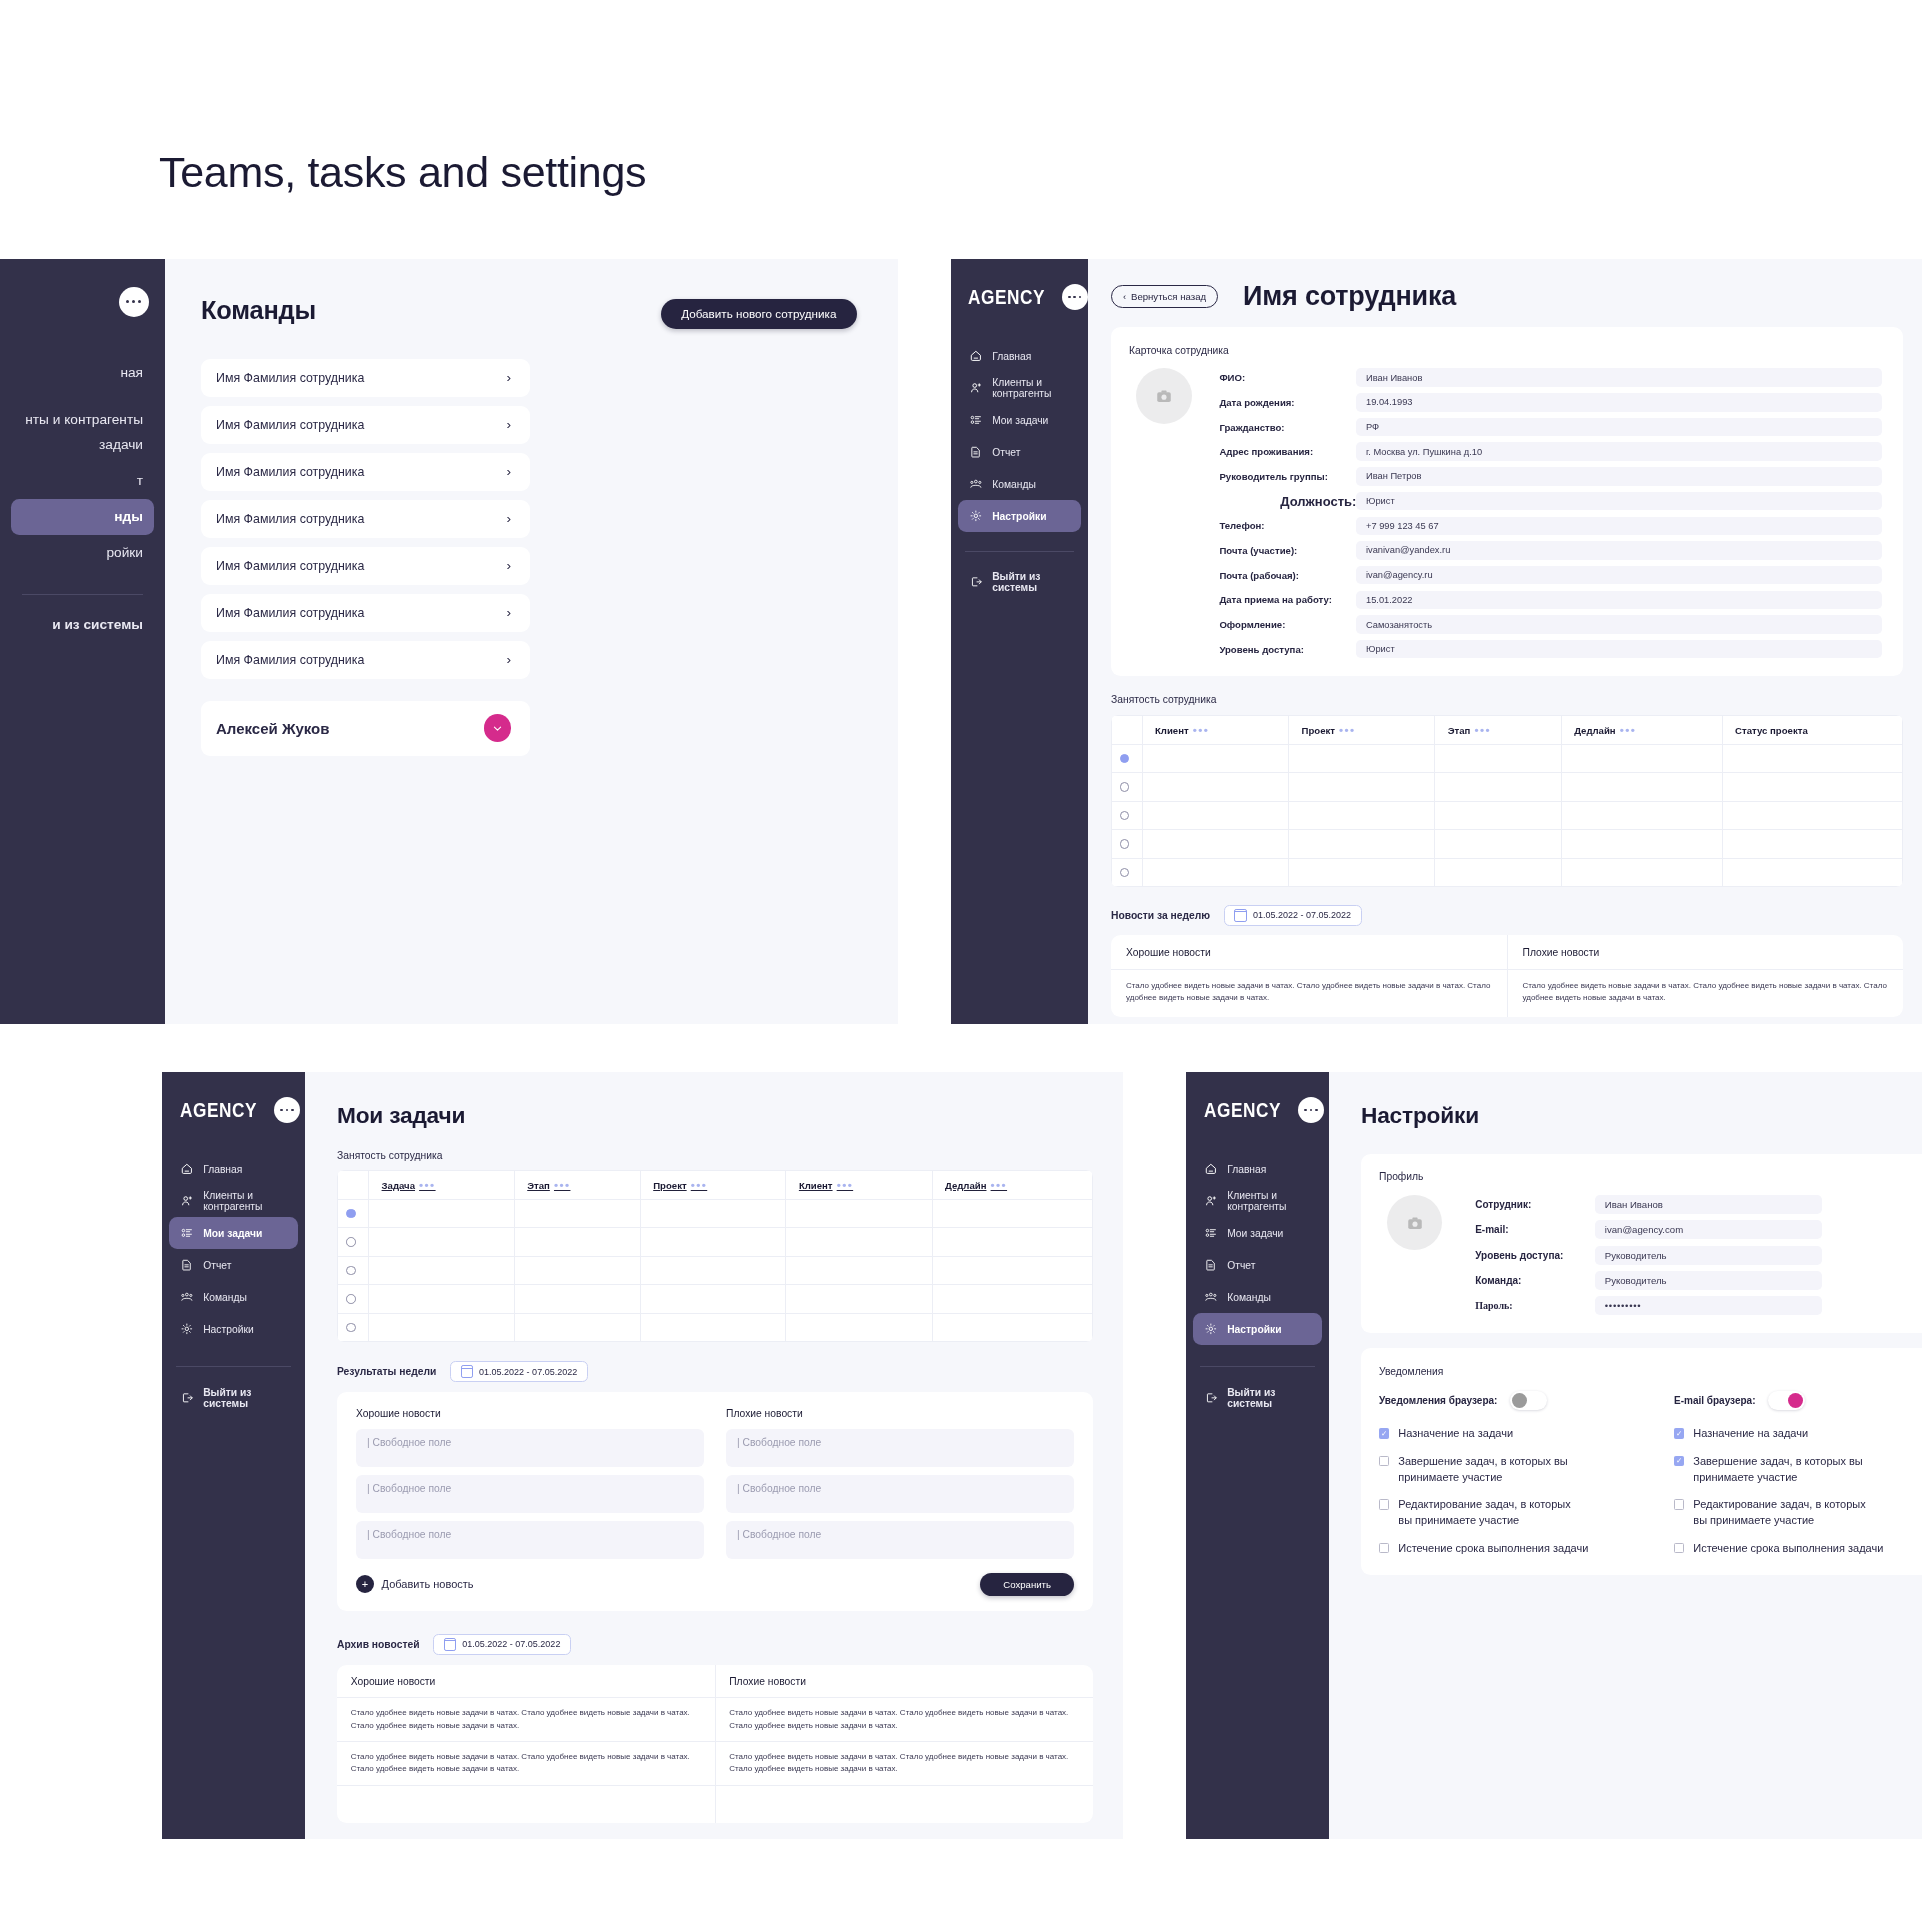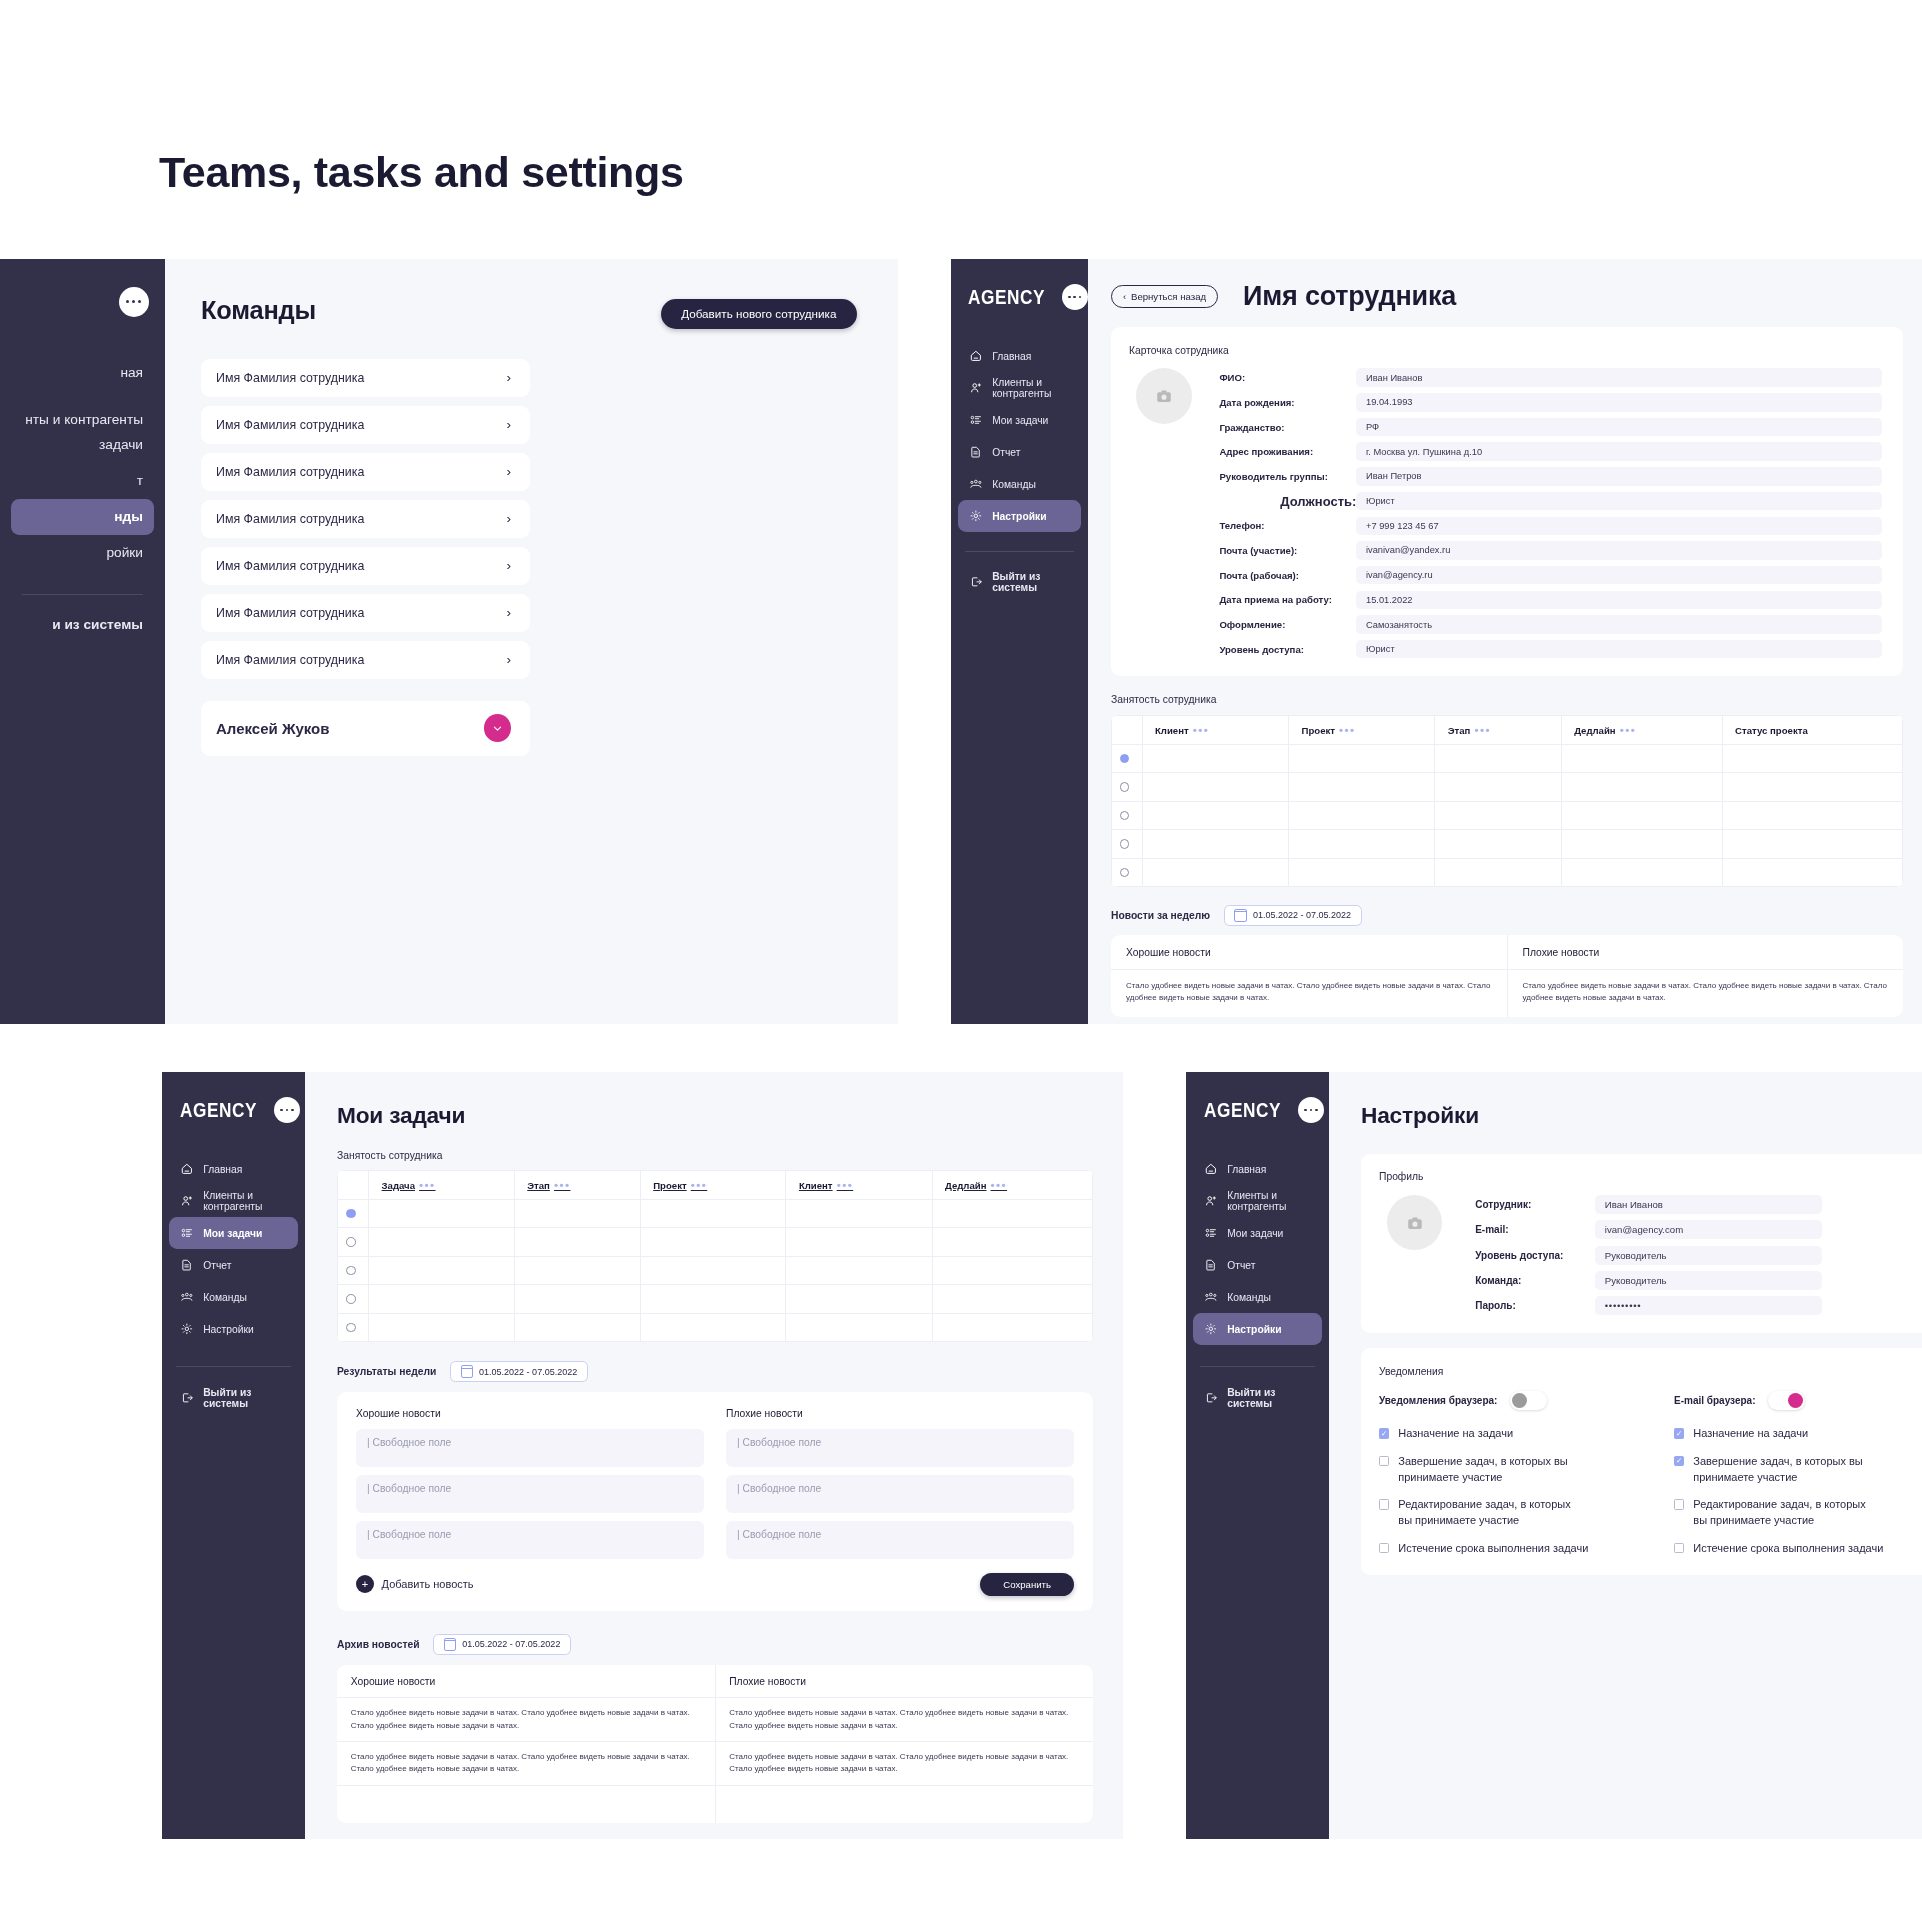--- a/index.html
+++ b/index.html
@@ -2,21 +2,21 @@
 <html lang="ru" style="font-size:11px"><head>
 <meta charset="utf-8">
 <style>
   html,body{margin:0;padding:0;}
   body{
     width:1922px;height:1926px;background:#ffffff;
     font-family:"Liberation Sans", sans-serif;
     color:#21203a;-webkit-font-smoothing:antialiased;position:relative;overflow:hidden;
   }
   .page-title{
-    position:absolute;left:159px;top:148px;font-size:43px;font-weight:700;
+    position:absolute;left:159px;top:148px;font-size:43px;font-weight:400;
     color:#1b1a33;letter-spacing:-0.3px;
   }
   
   .panel{position:absolute;overflow:hidden;}
   .sidebar{
     background:#33314a;height:100%;position:absolute;left:0;top:0;
     box-sizing:border-box;padding:0;
   }
   .sb-head{display:flex;align-items:center;justify-content:space-between;}
   .logo{
@@ -776,21 +776,21 @@
             </div>
           <div class="field-row">
               <div class="field-lab" style="width:120px;font-size:10px;">Уровень доступа:</div>
               <div class="field-val" style="width:227px;height:19px;font-size:9.6px;">Руководитель</div>
             </div>
           <div class="field-row">
               <div class="field-lab" style="width:120px;font-size:10px;">Команда:</div>
               <div class="field-val" style="width:227px;height:19px;font-size:9.6px;">Руководитель</div>
             </div>
           <div class="field-row" style="margin-bottom:0;">
-              <div class="field-lab" style="width:120px;font-size:10px;">Пароль:</div>
+              <div class="field-lab" style="width:120px;font-size:10px;font-family:Liberation Serif, serif;">Пароль:</div>
               <div class="field-val" style="width:227px;height:19px;font-size:9.6px;letter-spacing:0.7px;">•••••••••</div>
             </div>
         </div>
       </div>
     </div>
 
     <div class="wcard" style="margin-top:15px;padding:18px 0 18px 18px;width:618px;">
       <div class="sec-label" style="font-size:10.3px;">Уведомления</div>
       <div style="display:flex;gap:0;margin-top:13.7px;">
 

